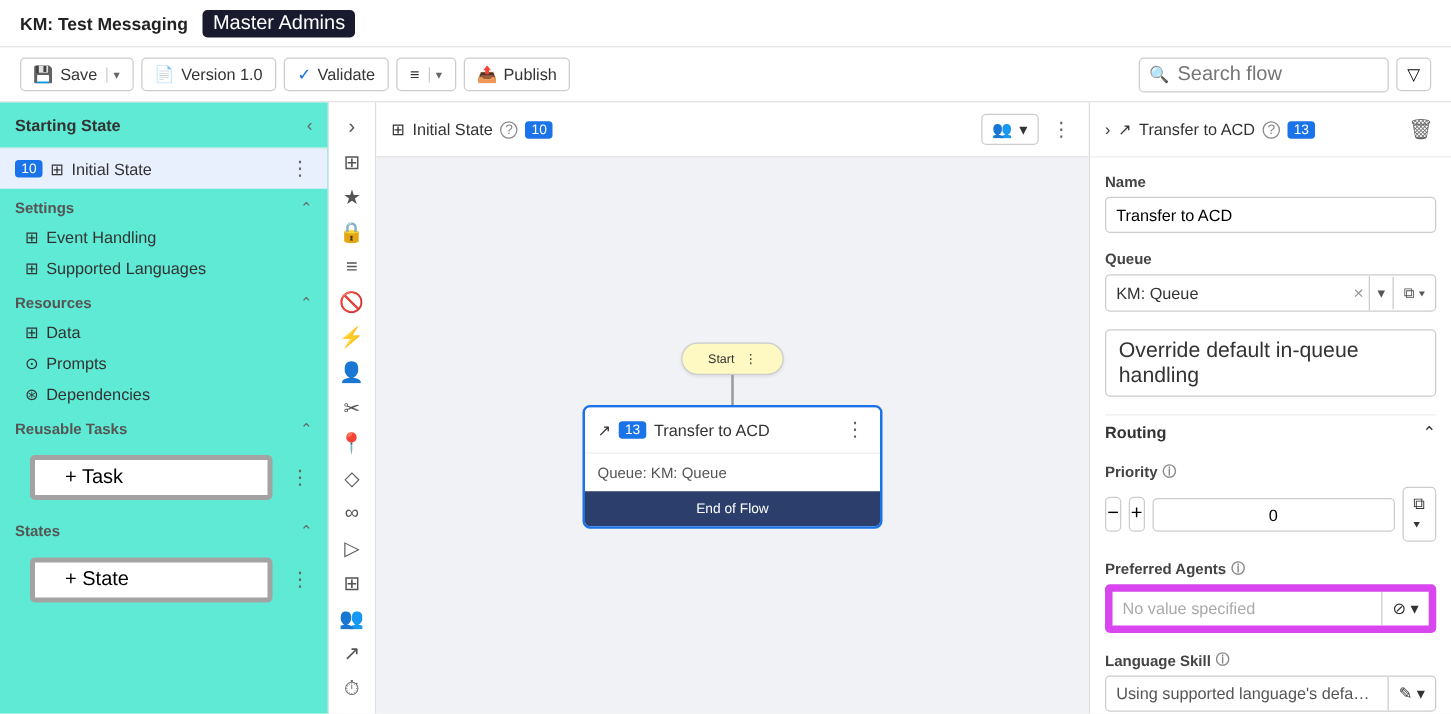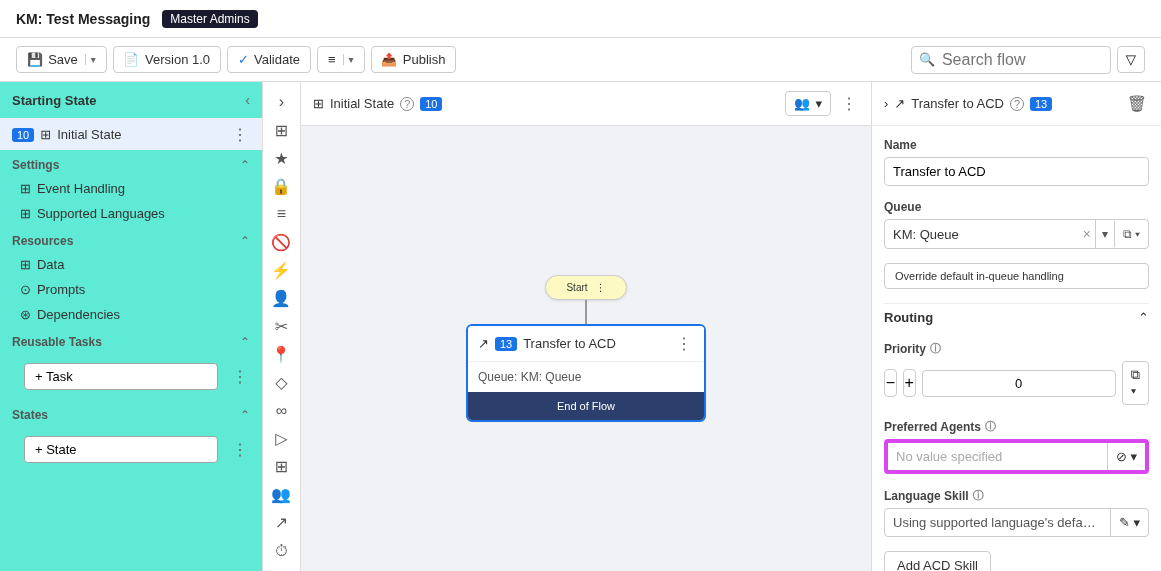--- a/index.html
+++ b/index.html
@@ -1,21 +1,21 @@
 <!DOCTYPE html>
 <html><head>
   <meta charset="utf-8">
   <style>
     * { box-sizing: border-box; margin: 0; padding: 0; font-family: -apple-system, BlinkMacSystemFont, 'Segoe UI', sans-serif; }
     body { background: #f5f5f5; font-size: 13px; color: #333; height: 571px; width: 1161px; overflow: hidden; }
 
     
     .top-bar { background: #fff; border-bottom: 1px solid #ddd; padding: 0 16px; height: 38px; display: flex; align-items: center; gap: 8px; }
     .app-title { font-size: 14px; font-weight: 600; color: #222; margin-right: 4px; }
-    .badge-master { background: #1a1a2e; color: #fff; font-size: 12px; padding: 2px 8px; border-radius: 4px; }
+    .badge-master { background: #1a1a2e; color: #fff; font-size: 16px; padding: 2px 8px; border-radius: 4px; }
 
     
     .toolbar { background: #fff; border-bottom: 1px solid #ddd; padding: 0 16px; height: 44px; display: flex; align-items: center; gap: 6px; }
     .toolbar-btn { display: flex; align-items: center; gap: 5px; border: 1px solid #ccc; background: #fff; border-radius: 4px; padding: 5px 10px; cursor: pointer; font-size: 13px; color: #333; }
     .toolbar-btn .caret { font-size: 10px; color: #666; border-left: 1px solid #ccc; padding-left: 5px; margin-left: 2px; }
     .toolbar-btn.publish { background: #fff; }
     .toolbar-spacer { flex: 1; }
     .search-box { display: flex; align-items: center; border: 1px solid #ccc; border-radius: 4px; padding: 4px 8px; gap: 6px; width: 200px; background: #fff; }
     .search-box input { border: none; outline: none; font-size: 16px; width: 100%; color: #666; }
     .filter-btn { border: 1px solid #ccc; background: #fff; border-radius: 4px; padding: 5px 8px; cursor: pointer; }
@@ -29,21 +29,21 @@
     .sidebar-header-title { font-weight: 600; font-size: 13px; }
     .sidebar-collapse-btn { cursor: pointer; color: #666; background: none; border: none; font-size: 14px; }
     .sidebar-item-row { display: flex; align-items: center; justify-content: space-between; padding: 6px 12px; cursor: pointer; }
     .sidebar-item-row.active { background: #e8f0fe; }
     .sidebar-item-label { display: flex; align-items: center; gap: 6px; font-size: 13px; }
     .sidebar-item-num { background: #1a73e8; color: #fff; font-size: 11px; border-radius: 3px; padding: 1px 5px; }
     .section-header { display: flex; align-items: center; justify-content: space-between; padding: 8px 12px 4px; }
     .section-title { font-weight: 600; font-size: 12px; color: #555; text-transform: none; }
     .section-chevron { cursor: pointer; color: #666; font-size: 12px; }
     .sub-item { display: flex; align-items: center; gap: 6px; padding: 5px 12px 5px 20px; cursor: pointer; font-size: 13px; }
-    .add-btn { display: flex; align-items: center; gap: 5px; border: 1px solid #a3a3a3; background: #fff; border-radius: 4px; padding: 5px 10px; cursor: pointer; font-size: 13px; margin: 6px 12px; width: calc(100% - 24px); }
+    .add-btn { display: flex; align-items: center; gap: 5px; border: 4px solid #a3a3a3; background: #fff; border-radius: 4px; padding: 5px 24px; cursor: pointer; font-size: 16px; margin: 6px 12px; width: calc(100% - 24px); }
     .task-row { display: flex; align-items: center; justify-content: space-between; padding: 4px 12px; }
     .kebab-btn { background: none; border: none; cursor: pointer; color: #666; font-size: 16px; padding: 0 2px; }
 
     
     .icon-toolbar { width: 38px; background: #fff; border-right: 1px solid #ddd; display: flex; flex-direction: column; align-items: center; padding: 8px 0; gap: 4px; }
     .icon-toolbar-btn { width: 30px; height: 30px; display: flex; align-items: center; justify-content: center; border-radius: 4px; cursor: pointer; color: #555; font-size: 16px; border: none; background: none; }
 
     
     .canvas { flex: 1; background: #f0f2f5; position: relative; overflow: hidden; }
     .canvas-header { position: absolute; top: 0; left: 0; right: 0; height: 44px; background: #fff; border-bottom: 1px solid #ddd; display: flex; align-items: center; justify-content: space-between; padding: 0 12px; z-index: 10; }
@@ -70,28 +70,28 @@
     .right-panel-badge { background: #1a73e8; color: #fff; font-size: 11px; border-radius: 3px; padding: 1px 5px; }
     .right-panel-body { padding: 12px; flex: 1; overflow-y: auto; }
     .field-label { font-size: 12px; font-weight: 600; color: #444; margin-bottom: 5px; display: flex; align-items: center; gap: 4px; }
     .field-group { margin-bottom: 14px; }
     .text-input { width: 100%; border: 1px solid #ccc; border-radius: 4px; padding: 6px 8px; font-size: 13px; outline: none; }
     .select-input { display: flex; align-items: center; border: 1px solid #ccc; border-radius: 4px; overflow: hidden; }
     .select-input-value { flex: 1; padding: 6px 8px; font-size: 13px; }
     .select-clear { padding: 6px 4px; color: #999; cursor: pointer; border-right: 1px solid #ccc; font-size: 14px; }
     .select-arrow { padding: 6px 6px; cursor: pointer; font-size: 12px; color: #555; border-right: 1px solid #ccc; }
     .select-copy { padding: 6px 8px; cursor: pointer; color: #555; font-size: 12px; }
-    .override-btn { border: 1px solid #ccc; background: #fff; border-radius: 4px; padding: 6px 10px; font-size: 11px; cursor: pointer; color: #333; width: 100%; text-align: left; margin-bottom: 14px; }
+    .override-btn { border: 1px solid #ccc; background: #fff; border-radius: 4px; padding: 6px 10px; font-size: 17px; cursor: pointer; color: #333; width: 100%; text-align: left; margin-bottom: 14px; }
     .section-divider { display: flex; align-items: flex-end; justify-content: space-between; padding: 6px 0; margin-bottom: 10px; border-top: 1px solid #eee; }
     .section-divider-title { font-weight: 600; font-size: 13px; }
     .priority-row { display: flex; align-items: center; gap: 6px; }
     .priority-btn { width: 28px; height: 28px; border: 1px solid #ccc; background: #fff; border-radius: 4px; cursor: pointer; font-size: 16px; display: flex; align-items: center; justify-content: center; }
     .priority-input { flex: 1; border: 1px solid #ccc; border-radius: 4px; padding: 5px 8px; font-size: 13px; text-align: center; outline: none; }
     .priority-copy { border: 1px solid #ccc; border-radius: 4px; padding: 5px 8px; cursor: pointer; display: flex; align-items: center; gap: 2px; }
-    .no-value-input { display: flex; align-items: center; border: 4px solid #d946ef; border-radius: 4px; overflow: hidden; gap: 17px; }
+    .no-value-input { display: flex; align-items: center; border: 6px solid #d946ef; border-radius: 4px; overflow: hidden; gap: 17px; }
     .no-value-text { flex: 1; padding: 6px 8px; font-size: 13px; color: #aaa; }
     .no-value-icon { padding: 6px 8px; cursor: pointer; border-left: 1px solid #ccc; }
     .lang-input { display: flex; align-items: center; border: 1px solid #ccc; border-radius: 4px; overflow: hidden; }
     .lang-text { flex: 1; padding: 6px 8px; font-size: 13px; color: #555; white-space: nowrap; overflow: hidden; text-overflow: ellipsis; }
     .lang-edit { padding: 6px 8px; cursor: pointer; border-left: 1px solid #ccc; display: flex; align-items: center; gap: 2px; }
     .add-skill-btn { border: 1px solid #ccc; background: #fff; border-radius: 4px; padding: 6px 12px; font-size: 13px; cursor: pointer; color: #333; }
 
     .info-icon { font-size: 11px; color: #888; cursor: pointer; }
     .help-icon { font-size: 11px; color: #888; cursor: pointer; border: 1px solid #888; border-radius: 50%; width: 14px; height: 14px; display: inline-flex; align-items: center; justify-content: center; }
 

